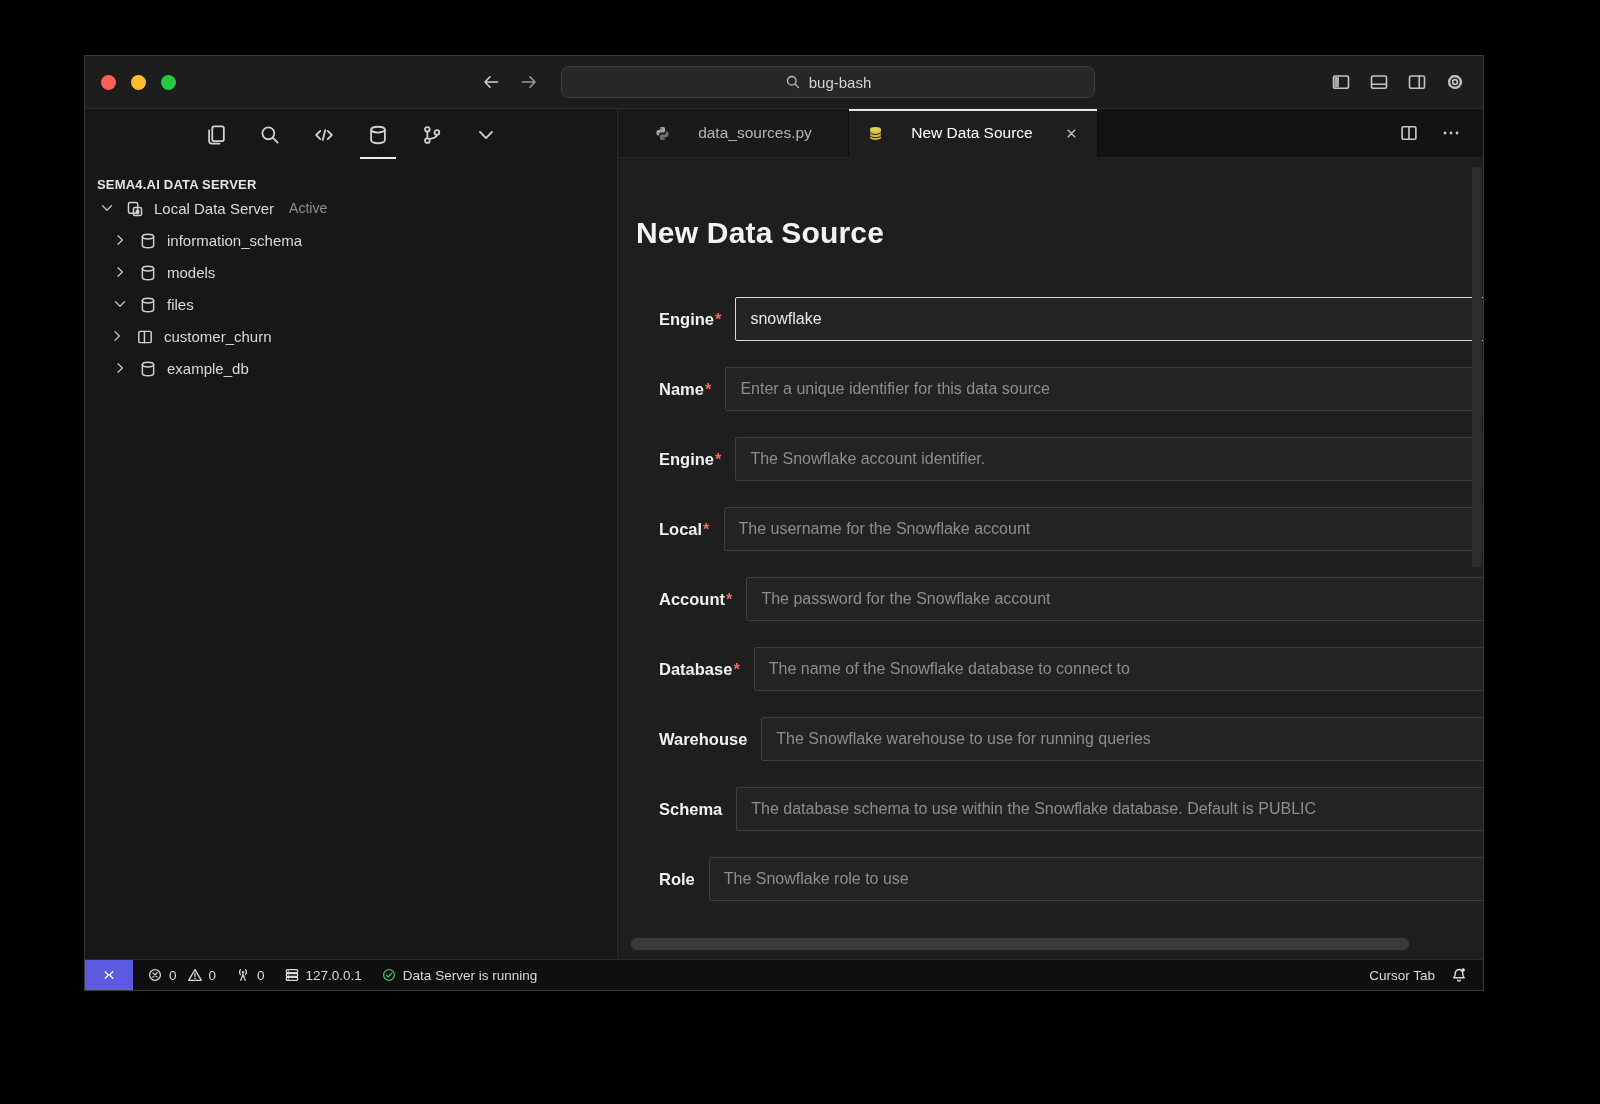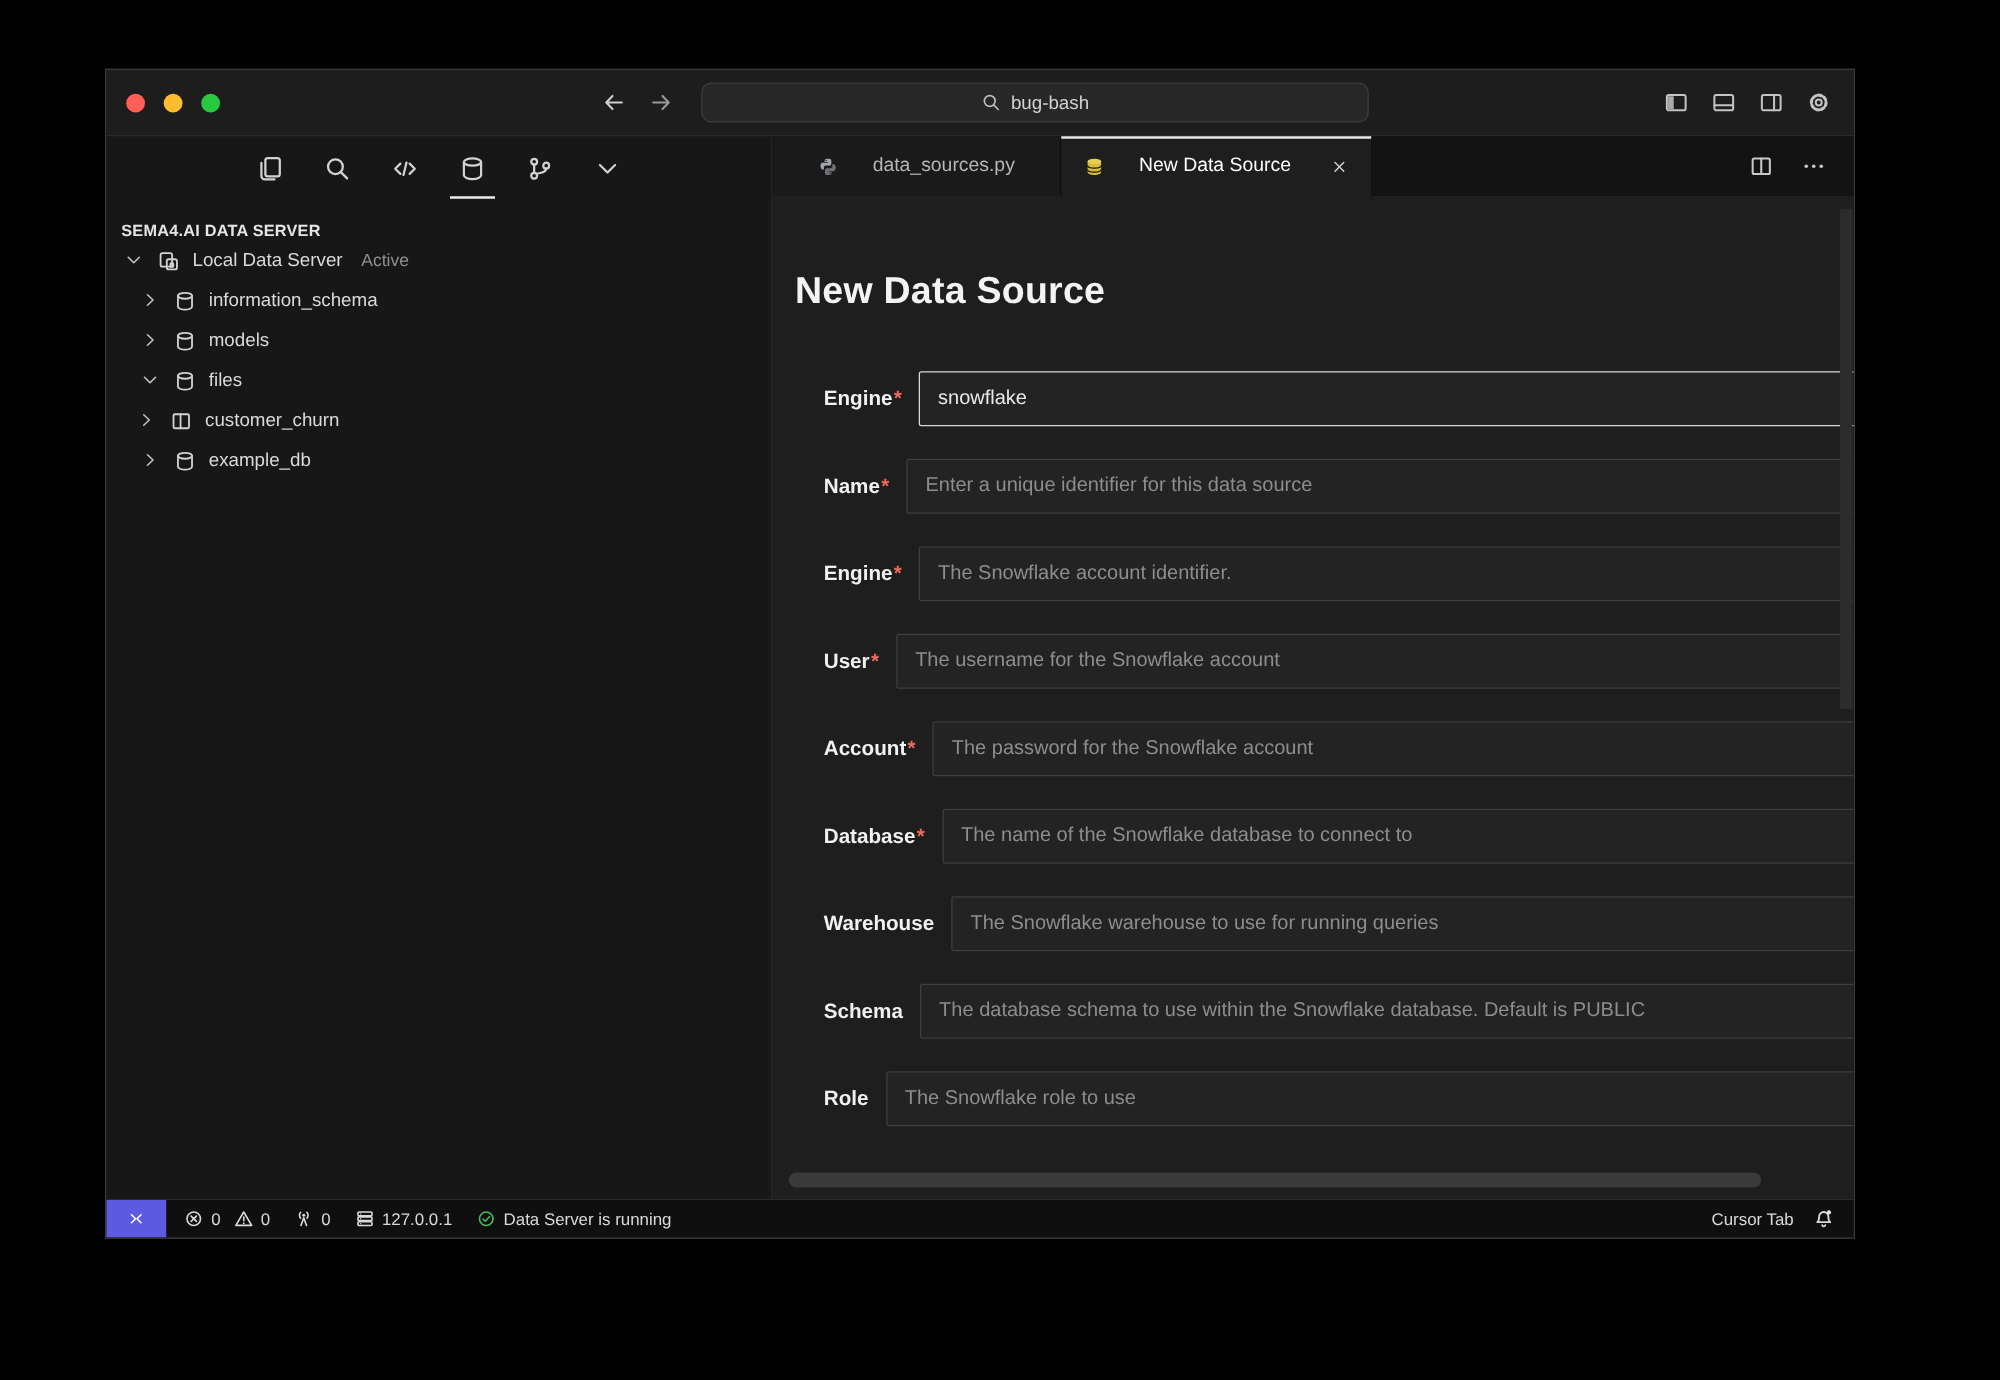--- a/index.html
+++ b/index.html
@@ -330,21 +330,21 @@
               <span class="f-label">Name</span>
               <span class="req">*</span>
               <input type="text" class="f-input" placeholder="Enter a unique identifier for this data source" style="">
             </div>
             <div class="field-row">
               <span class="f-label">Engine</span>
               <span class="req">*</span>
               <input type="text" class="f-input" placeholder="The Snowflake account identifier." style="">
             </div>
             <div class="field-row">
-              <span class="f-label">User</span>
+              <span class="f-label">Local</span>
               <span class="req">*</span>
               <input type="text" class="f-input" placeholder="The username for the Snowflake account" style="">
             </div>
             <div class="field-row">
               <span class="f-label">Account</span>
               <span class="req">*</span>
               <input type="text" class="f-input" placeholder="The password for the Snowflake account" style="">
             </div>
             <div class="field-row">
               <span class="f-label">Database</span>

